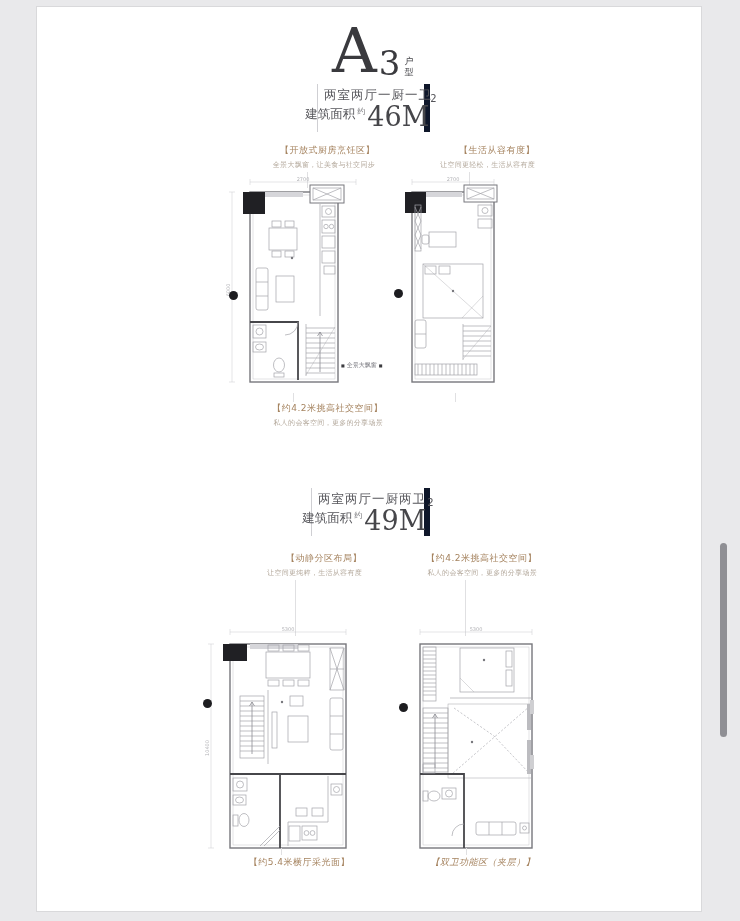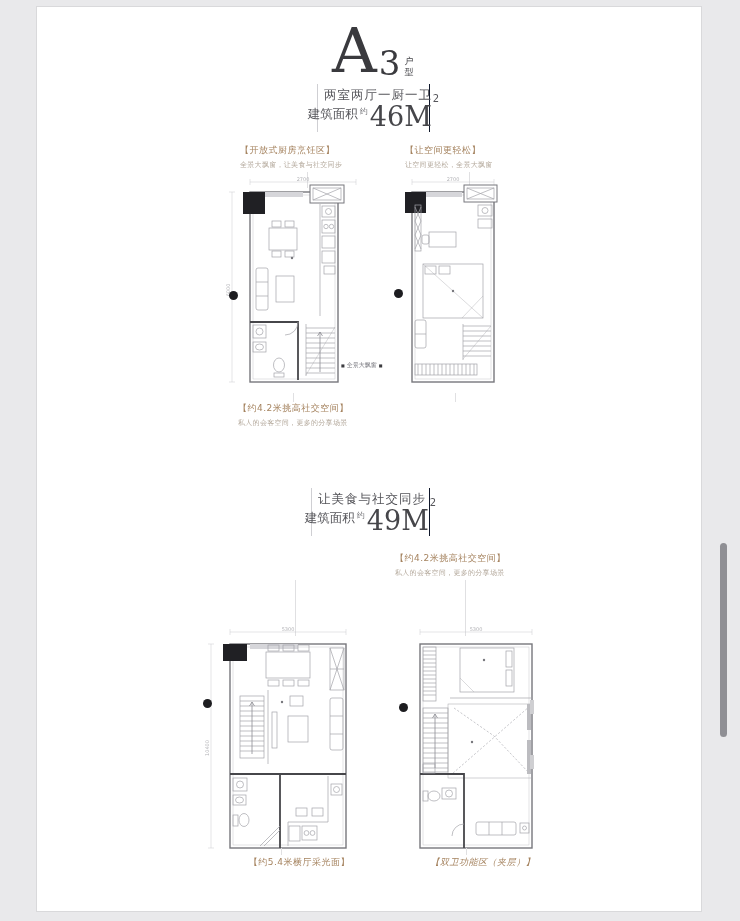--- a/index.html
+++ b/index.html
@@ -10,31 +10,31 @@
         background:#ffffff;border:1px solid #d9d9db;box-sizing:border-box;}
 
   
   .titleblock{position:absolute;left:332px;top:22px;display:flex;align-items:flex-end;color:#3a3a3e;}
   .title-A{font-family:"DejaVu Serif",serif;font-size:62px;line-height:58px;font-weight:400;}
   .title-3{font-family:"DejaVu Serif",serif;font-size:34px;line-height:34px;margin-left:2px;}
   .title-suffix{display:flex;flex-direction:column;margin-left:4px;margin-bottom:2px;color:#48484c;}
   .title-suffix span{font-size:9px;line-height:11px;}
 
   
-  .spec{position:absolute;border-left:1px solid #cfcfd3;border-right:1px solid #0f172a;
+  .spec{position:absolute;border-left:1px solid #cfcfd3;border-right:6px solid #0f172a;
         padding:3px 6px;text-align:center;color:#55555a;box-sizing:border-box;}
   .spec-l1{font-size:12.5px;letter-spacing:1px;white-space:nowrap;}
   .spec-l2{display:flex;align-items:flex-start;justify-content:center;margin-top:0;white-space:nowrap;}
   .spec .al{font-size:12.5px;line-height:20px;}
   .spec .ab{font-size:8px;line-height:16px;margin:0 2px;opacity:.85;}
   .spec .av{font-family:"DejaVu Serif",serif;font-size:27px;line-height:25px;color:#46464a;}
   .spec .ae{font-size:10px;position:relative;top:-11px;margin-left:1px;}
 
   
-  .ann{position:absolute;text-align:left;}
+  .ann{position:absolute;text-align:right;}
   .ann .t{font-size:9px;color:#a5835f;letter-spacing:.5px;white-space:nowrap;}
   .ann .s{font-size:7px;color:#b5aa9d;letter-spacing:.3px;margin-top:3px;white-space:nowrap;}
   .cap{position:absolute;text-align:right;font-size:9px;color:#a5835f;letter-spacing:.5px;white-space:nowrap;}
   .legend{position:absolute;display:flex;align-items:center;gap:2px;font-size:6px;color:#73737a;white-space:nowrap;}
   .legend .sq{font-size:4px;line-height:4px;color:#3c3c40;}
 
   
   .vl{position:absolute;width:1px;background:#e0e0e2;}
   .dot{position:absolute;width:9px;height:9px;border-radius:50%;background:#1d1d20;}
   .sidebar-mark{position:absolute;width:4px;height:14px;background:#cfcfd2;}
@@ -79,22 +79,22 @@
       <span class="av">46M</span>
       <span class="ae">2</span>
     </div>
   </div>
 
   <div class="ann" style="left:240px;top:144px;width:135px;">
     <div class="t">【开放式厨房烹饪区】</div>
     <div class="s">全景大飘窗，让美食与社交同步</div>
   </div>
   <div class="ann" style="left:405px;top:144px;width:130px;">
-    <div class="t">【让空间更轻松】</div>
-    <div class="s">让空间更轻松，全景大飘窗</div>
+    <div class="t">【生活从容有度】</div>
+    <div class="s">让空间更轻松，生活从容有度</div>
   </div>
 
   <div class="vl" style="left:307px;top:172px;height:16px;"></div>
   <div class="vl" style="left:469px;top:172px;height:16px;"></div>
 
   <svg class="plan" style="left:224px;top:174px;" width="142" height="218" viewBox="0 0 142 218">
     <g>
       <line class="dim" x1="26" y1="8" x2="132" y2="8"></line>
       <line class="dim" x1="26" y1="5" x2="26" y2="11"></line>
       <line class="dim" x1="132" y1="5" x2="132" y2="11"></line>
@@ -218,29 +218,33 @@
     <span>全景大飘窗</span>
     <span class="sq">■</span>
   </div>
 
   <div class="ann" style="left:238px;top:402px;width:145px;">
     <div class="t">【约4.2米挑高社交空间】</div>
     <div class="s">私人的会客空间，更多的分享场景</div>
   </div>
 
   <div class="spec" style="left:311px;top:488px;width:119px;">
-    <div class="spec-l1">让美食与社交同步</div>
+    <div class="spec-l1">两室两厅一厨两卫</div>
     <div class="spec-l2">
       <span class="al">建筑面积</span>
       <span class="ab">约</span>
       <span class="av">49M</span>
       <span class="ae">2</span>
     </div>
   </div>
 
+  <div class="ann" style="left:230px;top:552px;width:132px;">
+    <div class="t">【动静分区布局】</div>
+    <div class="s">让空间更纯粹，生活从容有度</div>
+  </div>
   <div class="ann" style="left:395px;top:552px;width:142px;">
     <div class="t">【约4.2米挑高社交空间】</div>
     <div class="s">私人的会客空间，更多的分享场景</div>
   </div>
 
   <div class="vl" style="left:295px;top:580px;height:56px;"></div>
   <div class="vl" style="left:465px;top:580px;height:56px;"></div>
 
   <svg class="plan" style="left:202px;top:624px;" width="152" height="232" viewBox="0 0 152 232">
     <g>

